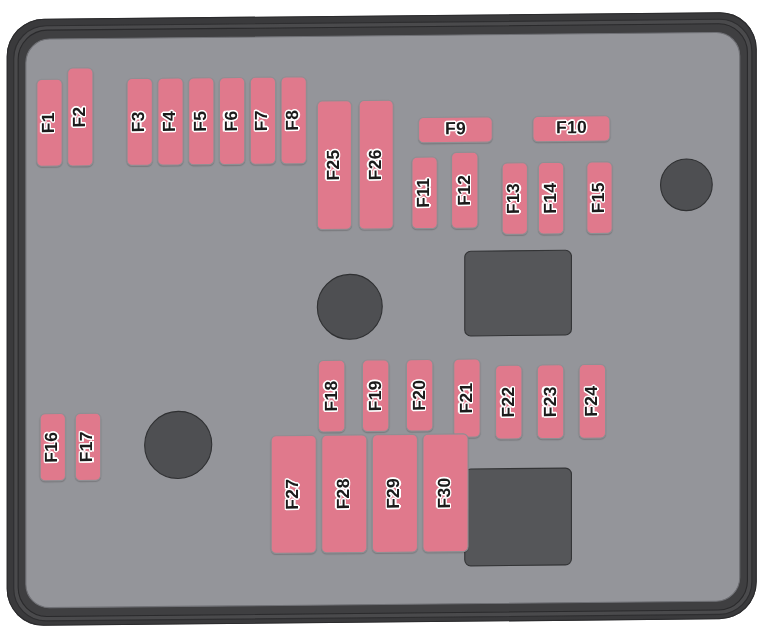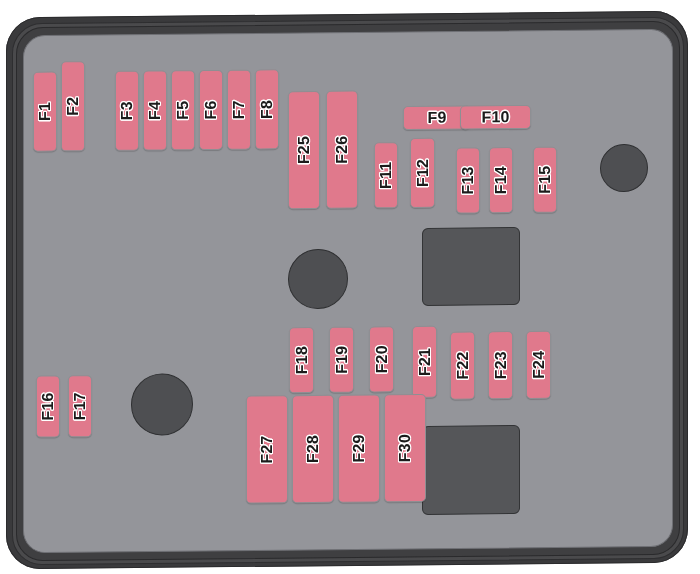--- a/index.html
+++ b/index.html
@@ -160,24 +160,24 @@
       </div>
       <div class="fuse vert" style="left: 199px; top: 72px; width: 24px; height: 80px;">
         <span class="lbl">F6</span>
       </div>
       <div class="fuse vert" style="left: 227px; top: 72px; width: 24px; height: 80px;">
         <span class="lbl">F7</span>
       </div>
       <div class="fuse vert" style="left: 255px; top: 72px; width: 24px; height: 80px;">
         <span class="lbl">F8</span>
       </div>
-      <div class="fuse horiz" style="left: 403px; top: 110px; width: 68px; height: 24px;">
+      <div class="fuse horiz" style="left: 380px; top: 110px; width: 68px; height: 24px;">
         <span class="lbl">F9</span>
       </div>
-      <div class="fuse horiz" style="left: 460px; top: 110px; width: 71px; height: 24px; text-decoration: underline;">
+      <div class="fuse horiz" style="left: 484px; top: 110px; width: 71px; height: 24px; text-decoration: underline;">
         <span class="lbl">F10</span>
       </div>
       <div class="fuse vert" style="left: 374px; top: 146px; width: 24px; height: 66px;">
         <span class="lbl">F11</span>
       </div>
       <div class="fuse vert" style="left: 410px; top: 142px; width: 25px; height: 70px;">
         <span class="lbl">F12</span>
       </div>
       <div class="fuse vert" style="left: 456px; top: 152px; width: 24px; height: 66px;">
         <span class="lbl">F13</span>

